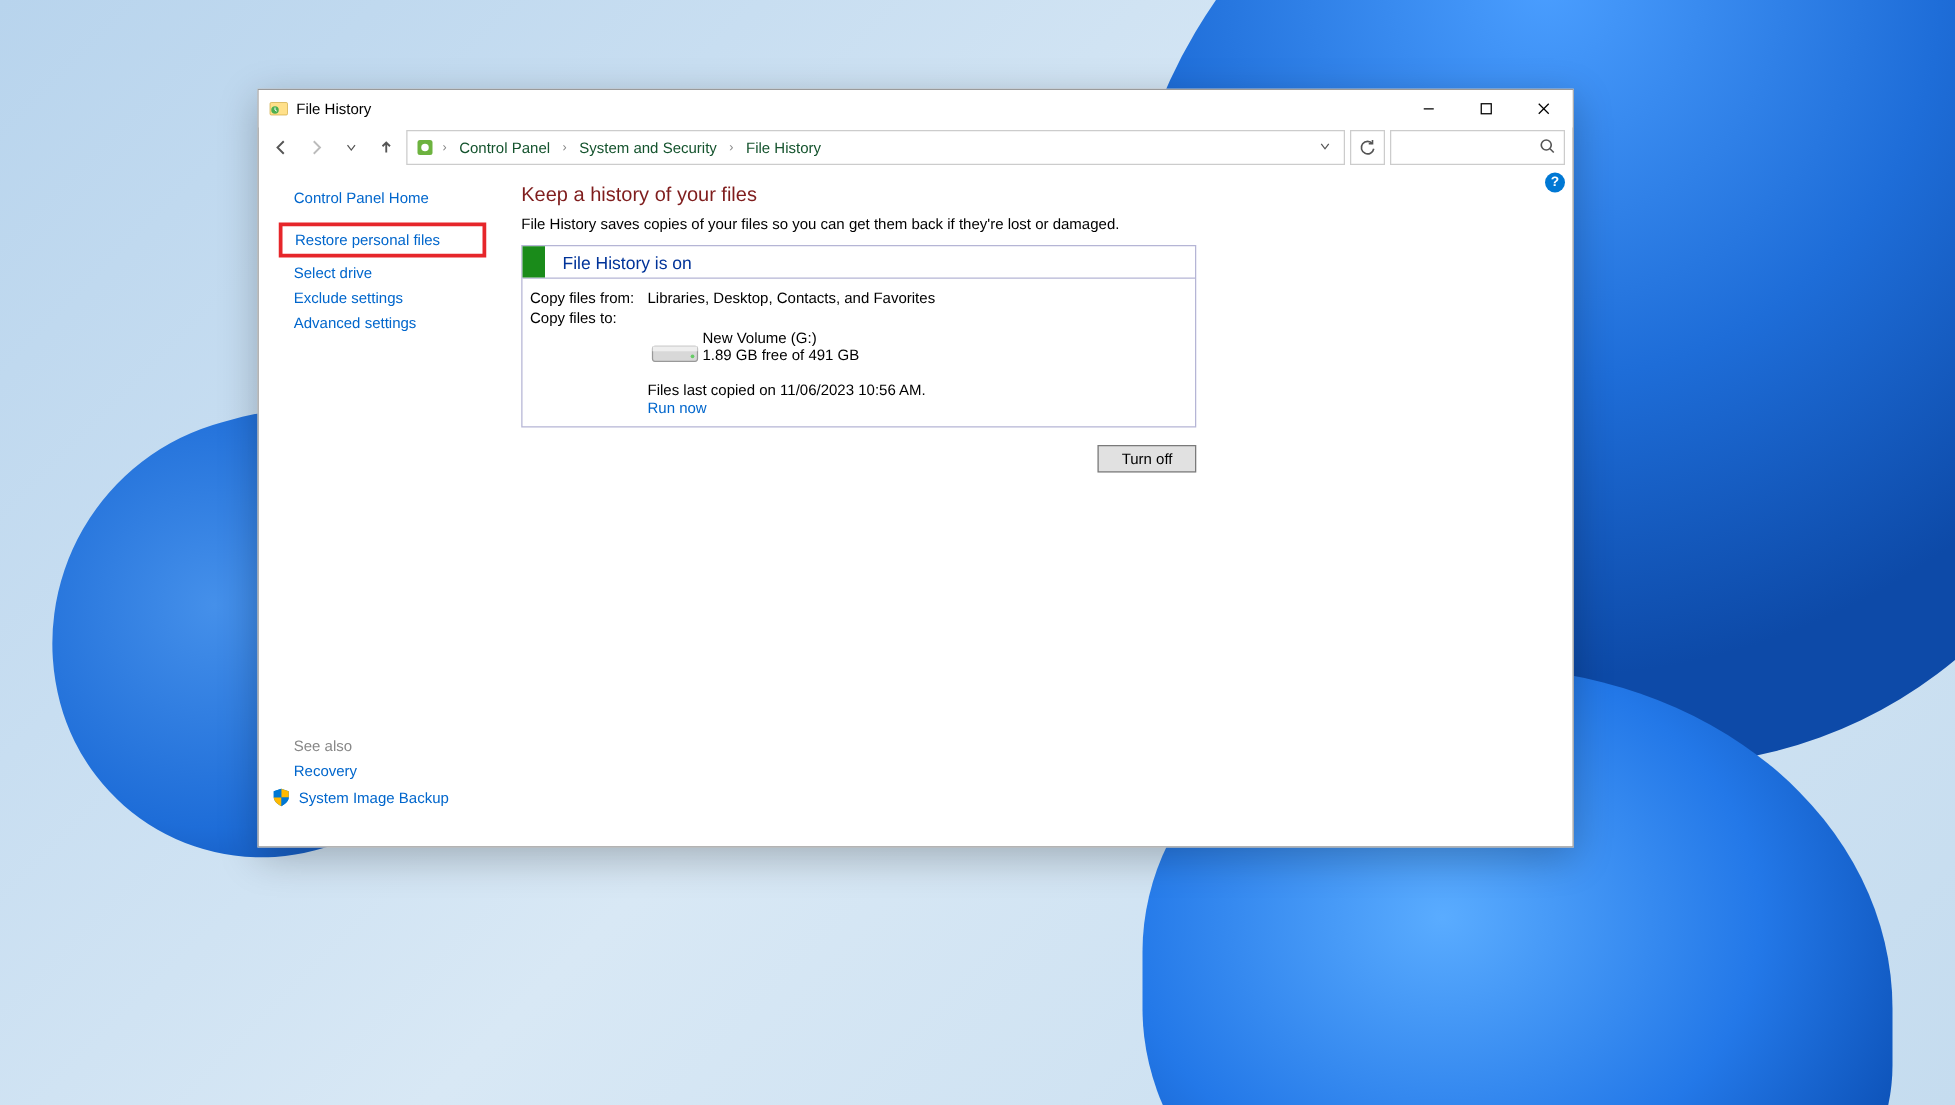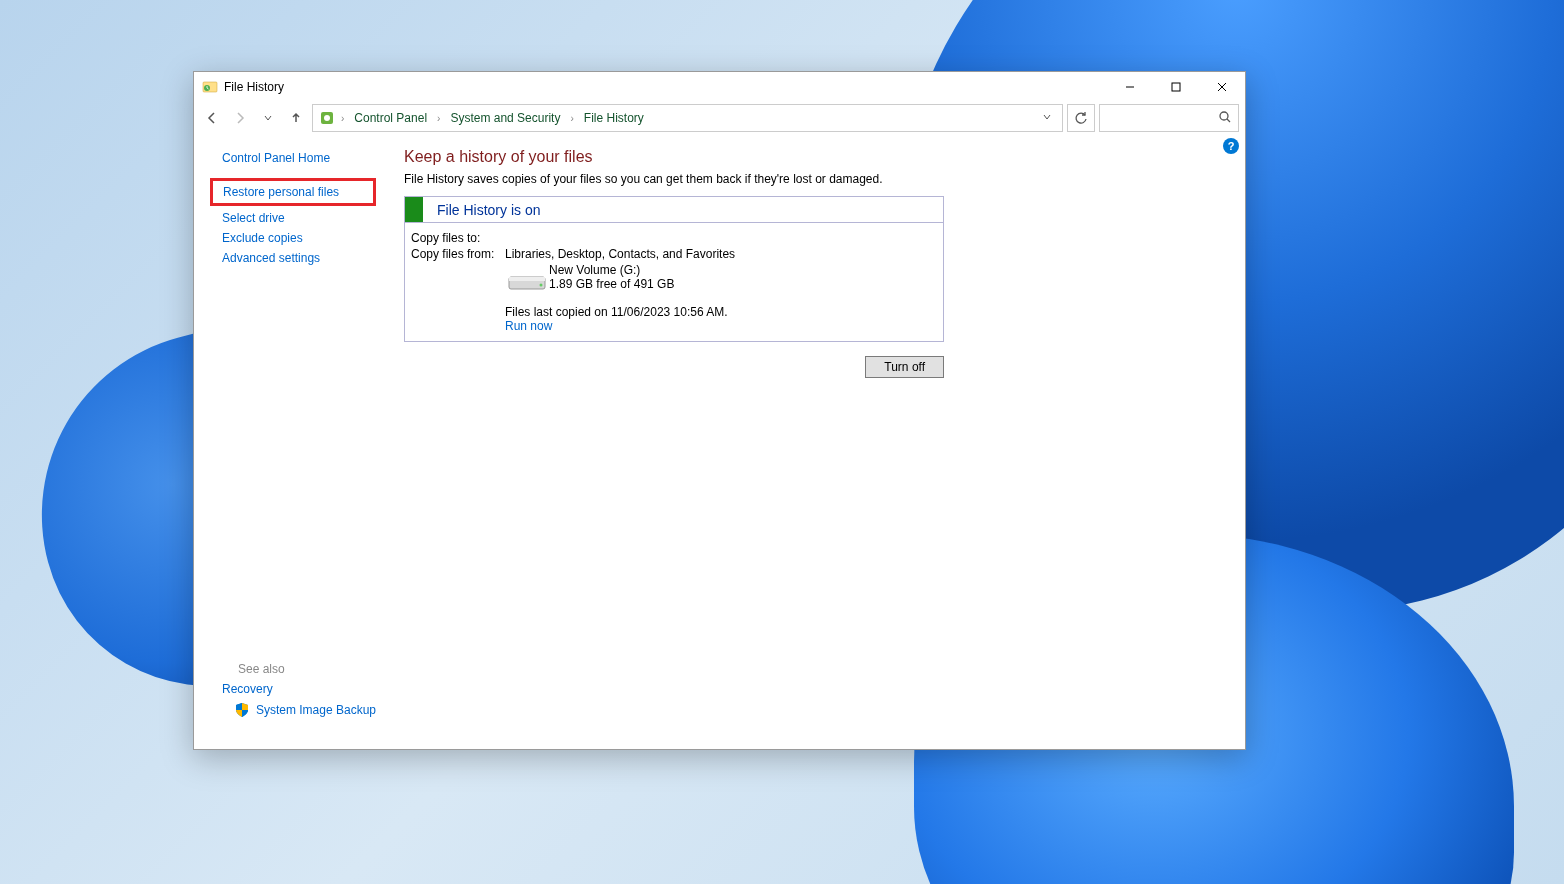--- a/index.html
+++ b/index.html
@@ -14,22 +14,22 @@
 .bloom-shape {
   position: absolute;
   border-radius: 50%;
 }
 .bloom1 { width: 800px; height: 800px; background: radial-gradient(ellipse at 30% 30%, #4a9eff 0%, #1e6dd8 40%, #0d4aa8 70%); right: -150px; top: -200px; transform: rotate(25deg); border-radius: 60% 40% 50% 50%; }
 .bloom2 { width: 600px; height: 500px; background: radial-gradient(ellipse at 40% 40%, #5aacff 0%, #2378e8 50%, #0d52b8 80%); right: 50px; bottom: -150px; border-radius: 50% 60% 40% 50%; }
 .bloom3 { width: 350px; height: 350px; background: radial-gradient(ellipse at 40% 40%, #4590ea 0%, #1e6dd8 60%, #0d4aa8 90%); left: 40px; bottom: 200px; border-radius: 55% 45% 50% 50%; transform: rotate(-15deg); }
 
 .window {
   position: absolute;
-  left: 193px; top: 71px;
-  width: 1053px; height: 679px;
+  left: 206px; top: 71px;
+  width: 1053px; height: 607px;
   background: #fff;
   border: 1px solid #9a9a9a;
   box-shadow: 0 8px 30px rgba(0,0,0,0.25);
   display: flex; flex-direction: column;
 }
 
 .titlebar {
   height: 30px;
   display: flex; align-items: center;
   padding-left: 8px;
@@ -111,27 +111,26 @@
   margin: 2px 0 2px 16px;
   padding: 4px 6px 4px 10px;
   display:block;
 }
 .sidebar-bottom {
   margin-top:auto;
   padding: 0 0 14px 0;
 }
 .sidebar .see-also {
   color:#888;
-  padding: 3px 0 3px 44px;
+  padding: 3px 0 3px 28px;
   font-size:12px;
 }
 .sidebar .shield-row {
   display:flex; align-items:center; gap:6px;
   padding: 3px 0 3px 10px;
-  justify-content: flex-end;
 }
 .shield-icon { width:16px;height:16px; }
 
 .main {
   flex:1;
   padding: 14px 10px 10px 28px;
   position:relative;
 }
 .help-btn {
   position:absolute; right:6px; top:4px;
@@ -290,21 +289,21 @@
       </span>
     </div>
   </div>
 
   <div class="body-area">
     <div class="sidebar">
       <a href="#">Control Panel Home</a>
       <div style="height:8px"></div>
       <a href="#" class="highlighted">Restore personal files</a>
       <a href="#">Select drive</a>
-      <a href="#">Exclude copies</a>
+      <a href="#">Exclude settings</a>
       <a href="#">Advanced settings</a>
 
       <div class="sidebar-bottom">
         <div class="see-also">See also</div>
         <a href="#">Recovery</a>
         <div class="shield-row">
           <span class="shield-icon">
             <svg width="16" height="16" viewBox="0 0 16 16">
                 <path d="M8 1 L14 3 V8 C14 12 8 15 8 15 C8 15 2 12 2 8 V3 Z" fill="#0078d4"></path>
                 <path d="M8 1 L14 3 V8 L8 8 Z" fill="#ffb900"></path>
@@ -323,25 +322,25 @@
       <h1>Keep a history of your files</h1>
       <div class="desc">File History saves copies of your files so you can get them back if they're lost or damaged.</div>
 
       <div class="status-box">
         <div class="status-header">
           <div class="status-indicator"></div>
           <div class="status-title">File History is on</div>
         </div>
         <div class="status-body">
           <div class="row">
-            <span class="label">Copy files to:</span>
+            <span class="label">Copy files from:</span>
+            <span>Libraries, Desktop, Contacts, and Favorites</span>
           </div>
           <div class="row">
-            <span class="label">Copy files from:</span>
-            <span>Libraries, Desktop, Contacts, and Favorites</span>
+            <span class="label">Copy files to:</span>
           </div>
           <div class="drive-row">
             <span class="drive-icon">
               <svg width="44" height="28" viewBox="0 0 44 28">
                   <rect x="4" y="10" width="36" height="12" rx="2" fill="#d8d8d8" stroke="#999"></rect>
                   <rect x="4" y="10" width="36" height="4" fill="#eee"></rect>
                   <circle cx="36" cy="18" r="1.5" fill="#6c6"></circle>
                 </svg>
             </span>
             <div>

